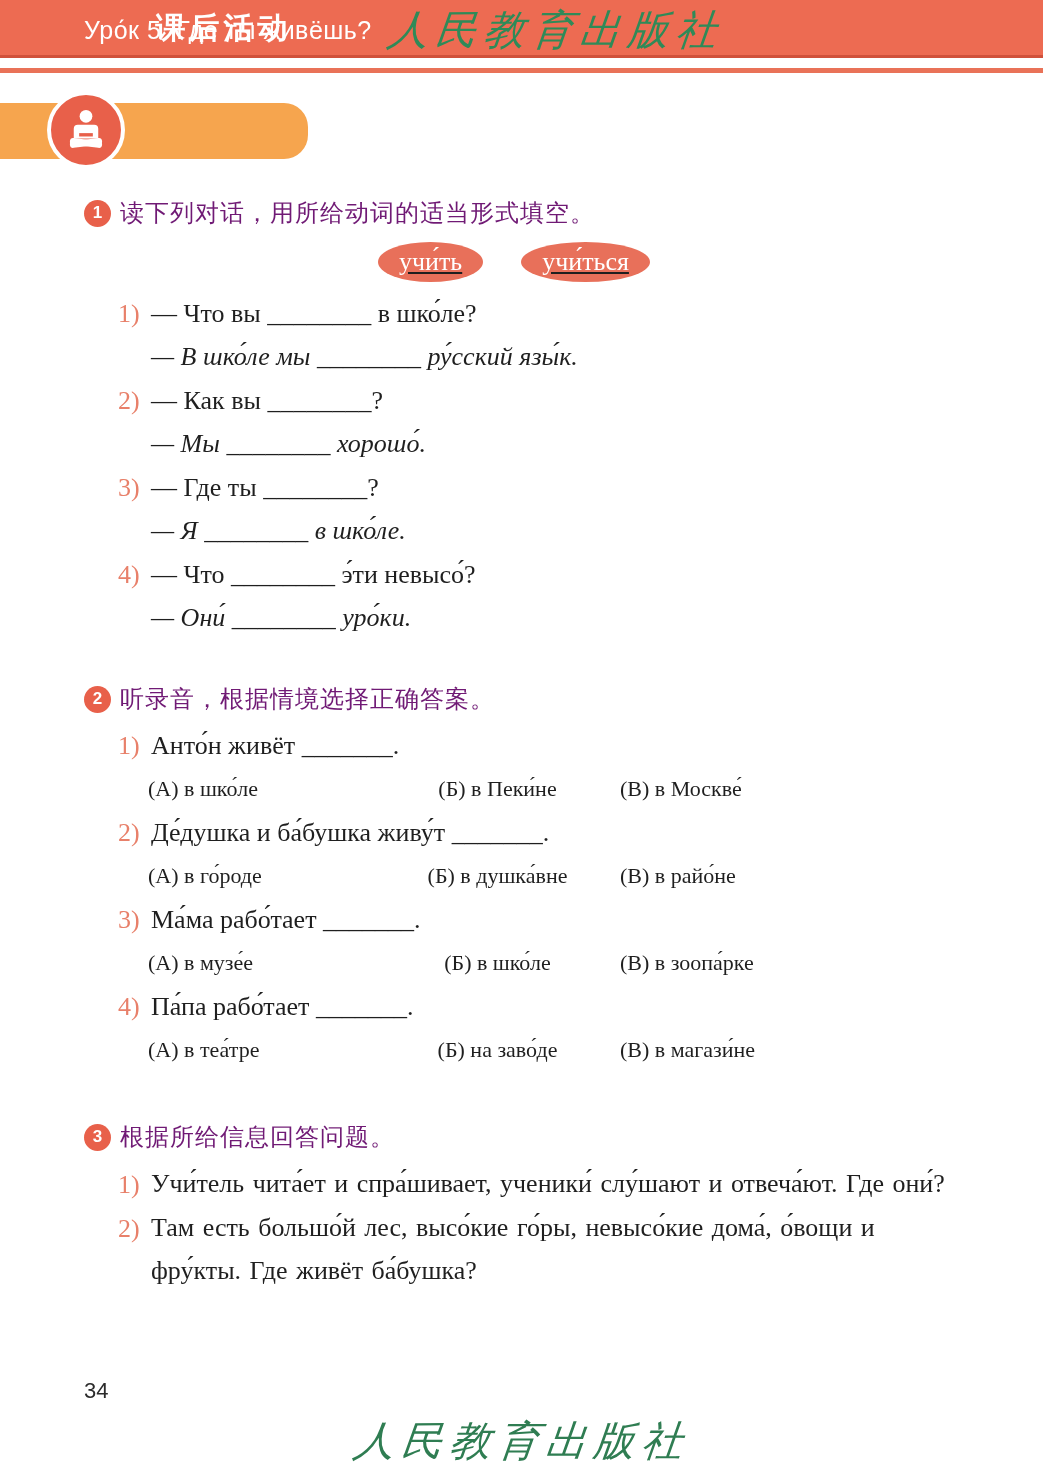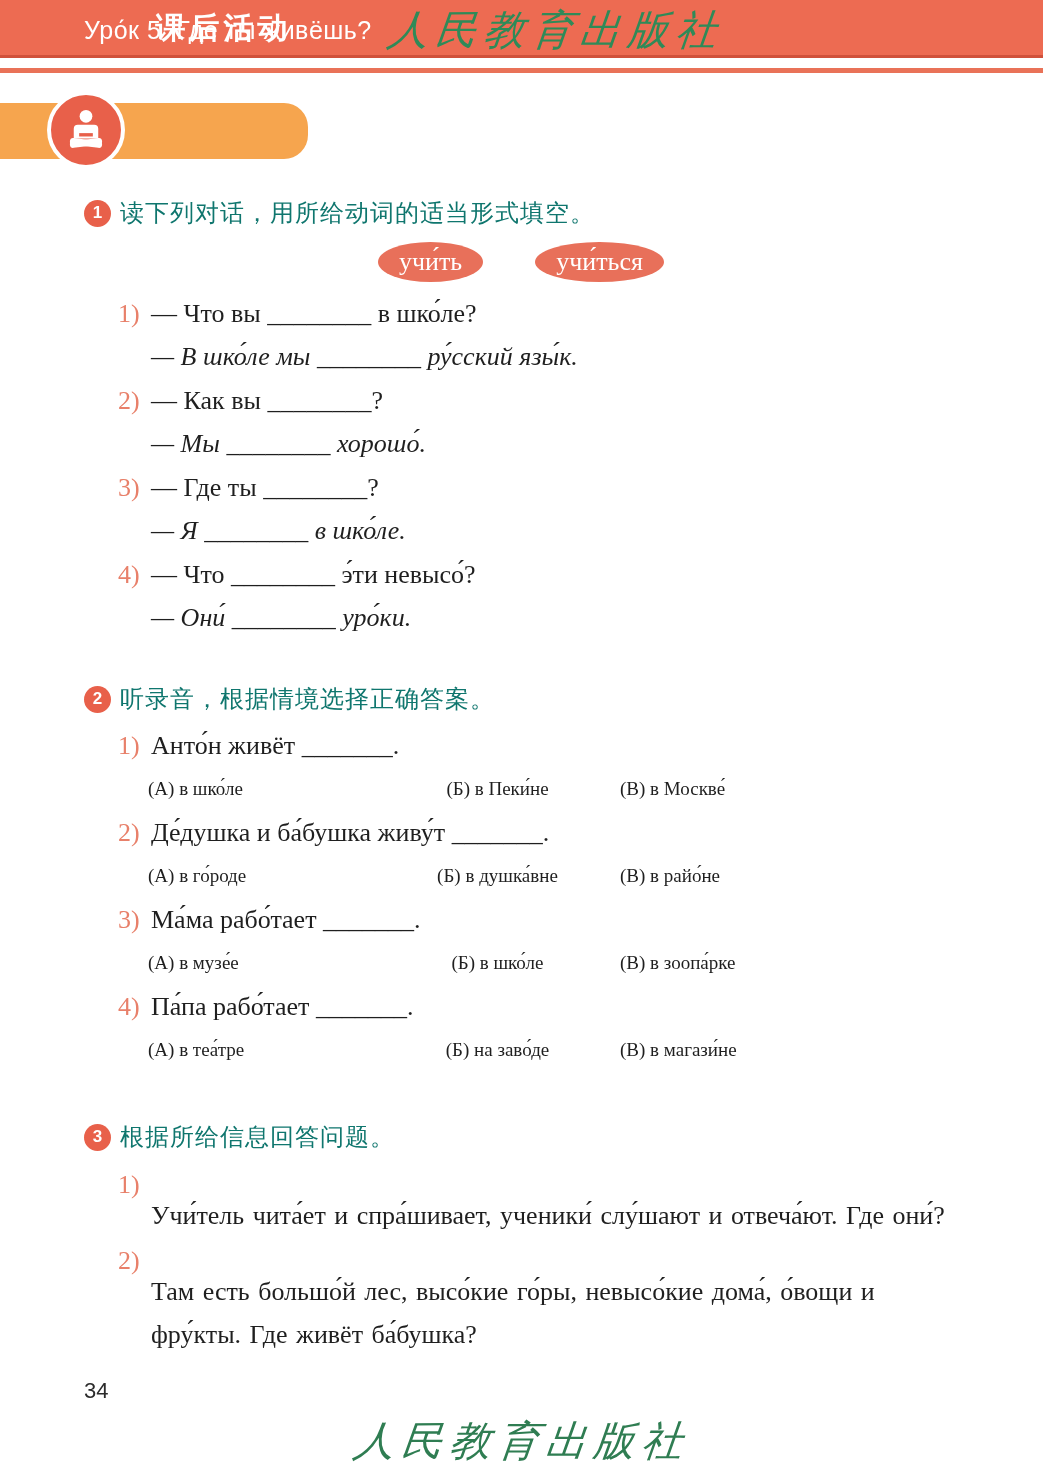--- a/index.html
+++ b/index.html
@@ -36,43 +36,43 @@
 
   
   .exercise { position:absolute; left:84px; width:884px; }
   #ex1 { top:196px; } #ex2 { top:682px; } #ex3 { top:1120px; }
 
   .ex-head { display:flex; align-items:center; gap:9px; height:34px; }
   .ex-num  { width:27px; height:27px; border-radius:50%; background:#E8604A;
              color:#fff; font-family:"Liberation Sans", sans-serif; font-weight:bold;
              font-size:17px; display:flex; align-items:center; justify-content:center;
              flex:none; }
-  .ex-cn   { font-size:24px; color:#0f766e; letter-spacing:1px;
+  .ex-cn   { font-size:24px; color:#701a75; letter-spacing:1px;
              font-family:"DejaVu Sans", sans-serif; }
 
-  .word-bank { display:flex; gap:52px; margin:12px 0 0 294px; height:40px; }
+  .word-bank { display:flex; gap:38px; margin:12px 0 0 294px; height:40px;text-decoration:underline; }
   .pill { background:#E8705A; color:#fff; border-radius:50%; font-size:26px;
           padding:0 21px; height:40px; display:flex; align-items:center; }
 
   .dialog { margin:10px 0 0 34px; font-size:26px; }
   .dline  { height:43.5px; display:flex; align-items:center; }
   .dnum   { width:33px; color:#E8806A; flex:none; }
   .indent { margin-left:33px;font-style:italic; }
 
   .mc-items { margin:8px 0 0 0; }
   .mc-stem-row { height:43.5px; display:flex; align-items:center;
                  font-size:26px; margin-left:34px; }
   .mc-opt-row  { height:43.5px; display:flex; align-items:center;
-                 font-size:19px; margin-left:64px; }
+                 font-size:22px; margin-left:64px; }
   .opt-a { width:227px; } .opt-b { width:245px;text-align:center; } .opt-c { }
 
   .qa-items { margin:8px 0 0 34px; }
   .qa-row  { display:flex; font-size:26px; }
   .qa-row .dnum { padding-top:8px; }
-  .qa-text { width:800px; line-height:43.5px; word-spacing:2px;margin-top:32px; }
+  .qa-text { width:800px; line-height:43.5px; word-spacing:2px; }
 
   .page-number { position:absolute; left:84px; top:1378px; font-size:22px;
                  color:#2b2b2b; font-family:"Liberation Sans", sans-serif; }
 </style>
 </head>
 <body>
 
 <div class="header-bar"></div>
 <div class="header-accent"></div>
 <div class="header-title">Уро́к 5  Где ты живёшь?</div>

